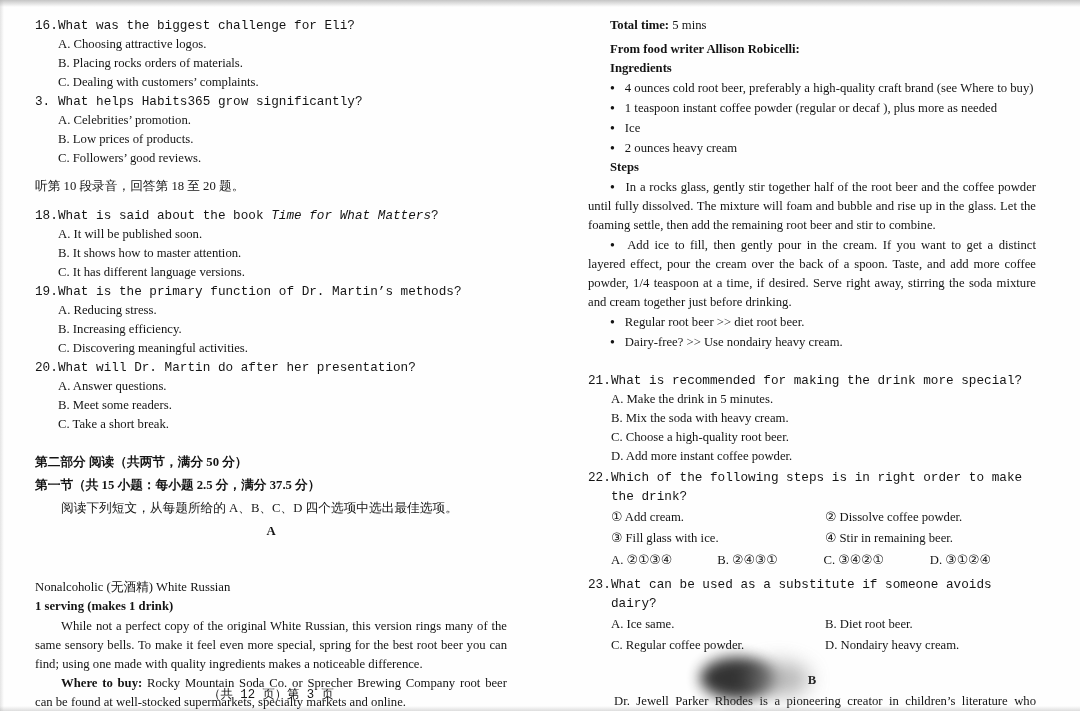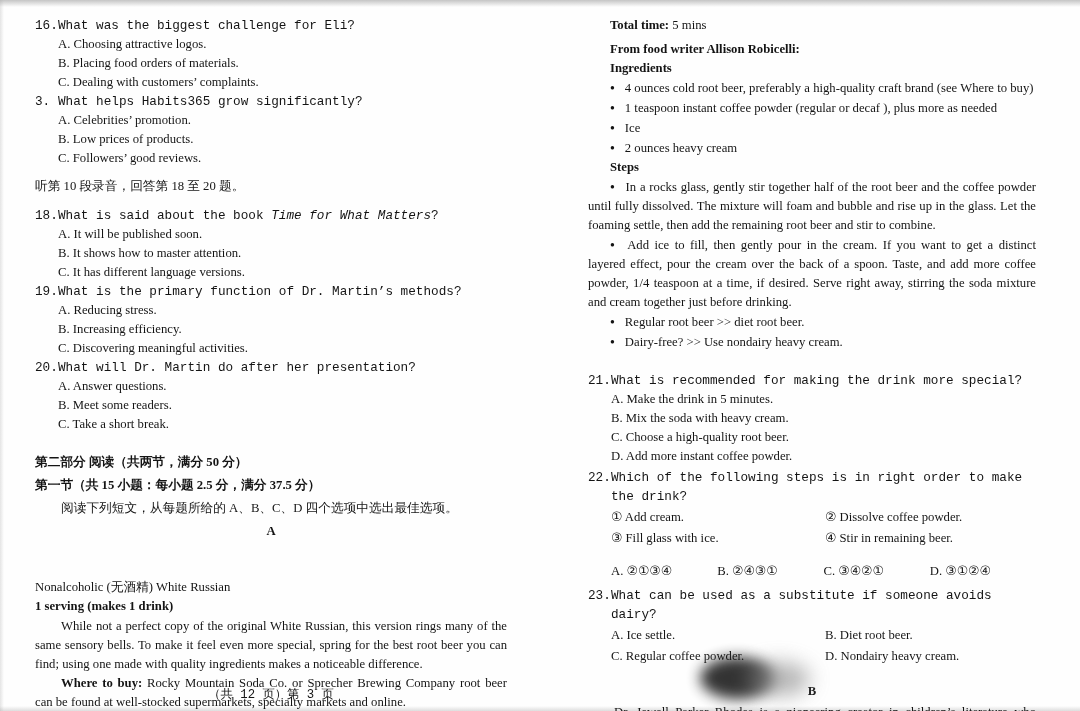--- a/index.html
+++ b/index.html
@@ -43,21 +43,21 @@
   .sub-label{text-indent:40px;font-weight:bold;}
   .mb5{margin-bottom:5px;}
   .bullet{text-align:justify;text-indent:22px;}
   .blt{font-size:8px;vertical-align:2px;margin-right:10px;}
 
   .q-top19{margin-top:19px;}
   .q-top5{margin-top:5px;}
   .q-top2{margin-top:2px;}
   .pair-row{display:flex;margin-left:23px;margin-top:2px;align-items:flex-end;}
   .pair-row .c1{width:214px;}
-  .ans-row{display:flex;margin-left:23px;margin-top:14px;}
+  .ans-row{display:flex;margin-left:23px;margin-top:3px;}
   .ans-row span{width:108px;}
 
   .center-b{margin-top:16px;}
 
   .footer{position:absolute;left:35px;bottom:6px;width:472px;text-align:center;font-size:12.3px;font-family:Liberation Mono, monospace;}
 
   .smudge{position:absolute;left:700px;top:657px;width:74px;height:42px;border-radius:50%;
     background:#222;filter:blur(7px);opacity:.92;}
   .smudge-halo{position:absolute;left:748px;top:662px;width:62px;height:34px;border-radius:50%;
     background:#8f8f8f;filter:blur(10px);opacity:.65;}
@@ -71,21 +71,21 @@
   <div class="edge-bottom"></div>
 
   <div class="col col-left">
 
     <div>
       <div class="qline">
         <span class="qnum">16.</span>
         <span class="qstem">What was the biggest challenge for Eli?</span>
       </div>
       <div class="qopt">A. Choosing attractive logos.</div>
-      <div class="qopt">B. Placing food orders of materials.</div>
+      <div class="qopt">B. Placing rocks orders of materials.</div>
       <div class="qopt">C. Dealing with customers’ complaints.</div>
     </div>
 
     <div>
       <div class="qline">
         <span class="qnum">3.</span>
         <span class="qstem">What helps Habits365 grow significantly?</span>
       </div>
       <div class="qopt">A. Celebrities’ promotion.</div>
       <div class="qopt">B. Low prices of products.</div>
@@ -184,21 +184,21 @@
         <span>D. ③①②④</span>
       </div>
     </div>
 
     <div class="q-top5">
       <div class="qline">
         <span class="qnum">23.</span>
         <span class="qstem">What can be used as a substitute if someone avoids dairy?</span>
       </div>
       <div class="pair-row">
-        <span class="c1">A. Ice settle.</span>
+        <span class="c1">A. Ice same.</span>
         <span>B. Diet root beer.</span>
       </div>
       <div class="pair-row">
         <span class="c1">C. Regular coffee powder.</span>
         <span>D. Nondairy heavy cream.</span>
       </div>
     </div>
 
     <div class="center-label center-b">B</div>
     <div class="para">Dr. Jewell Parker Rhodes is a pioneering creator in children’s literature who tackles significant issues like social</div>

